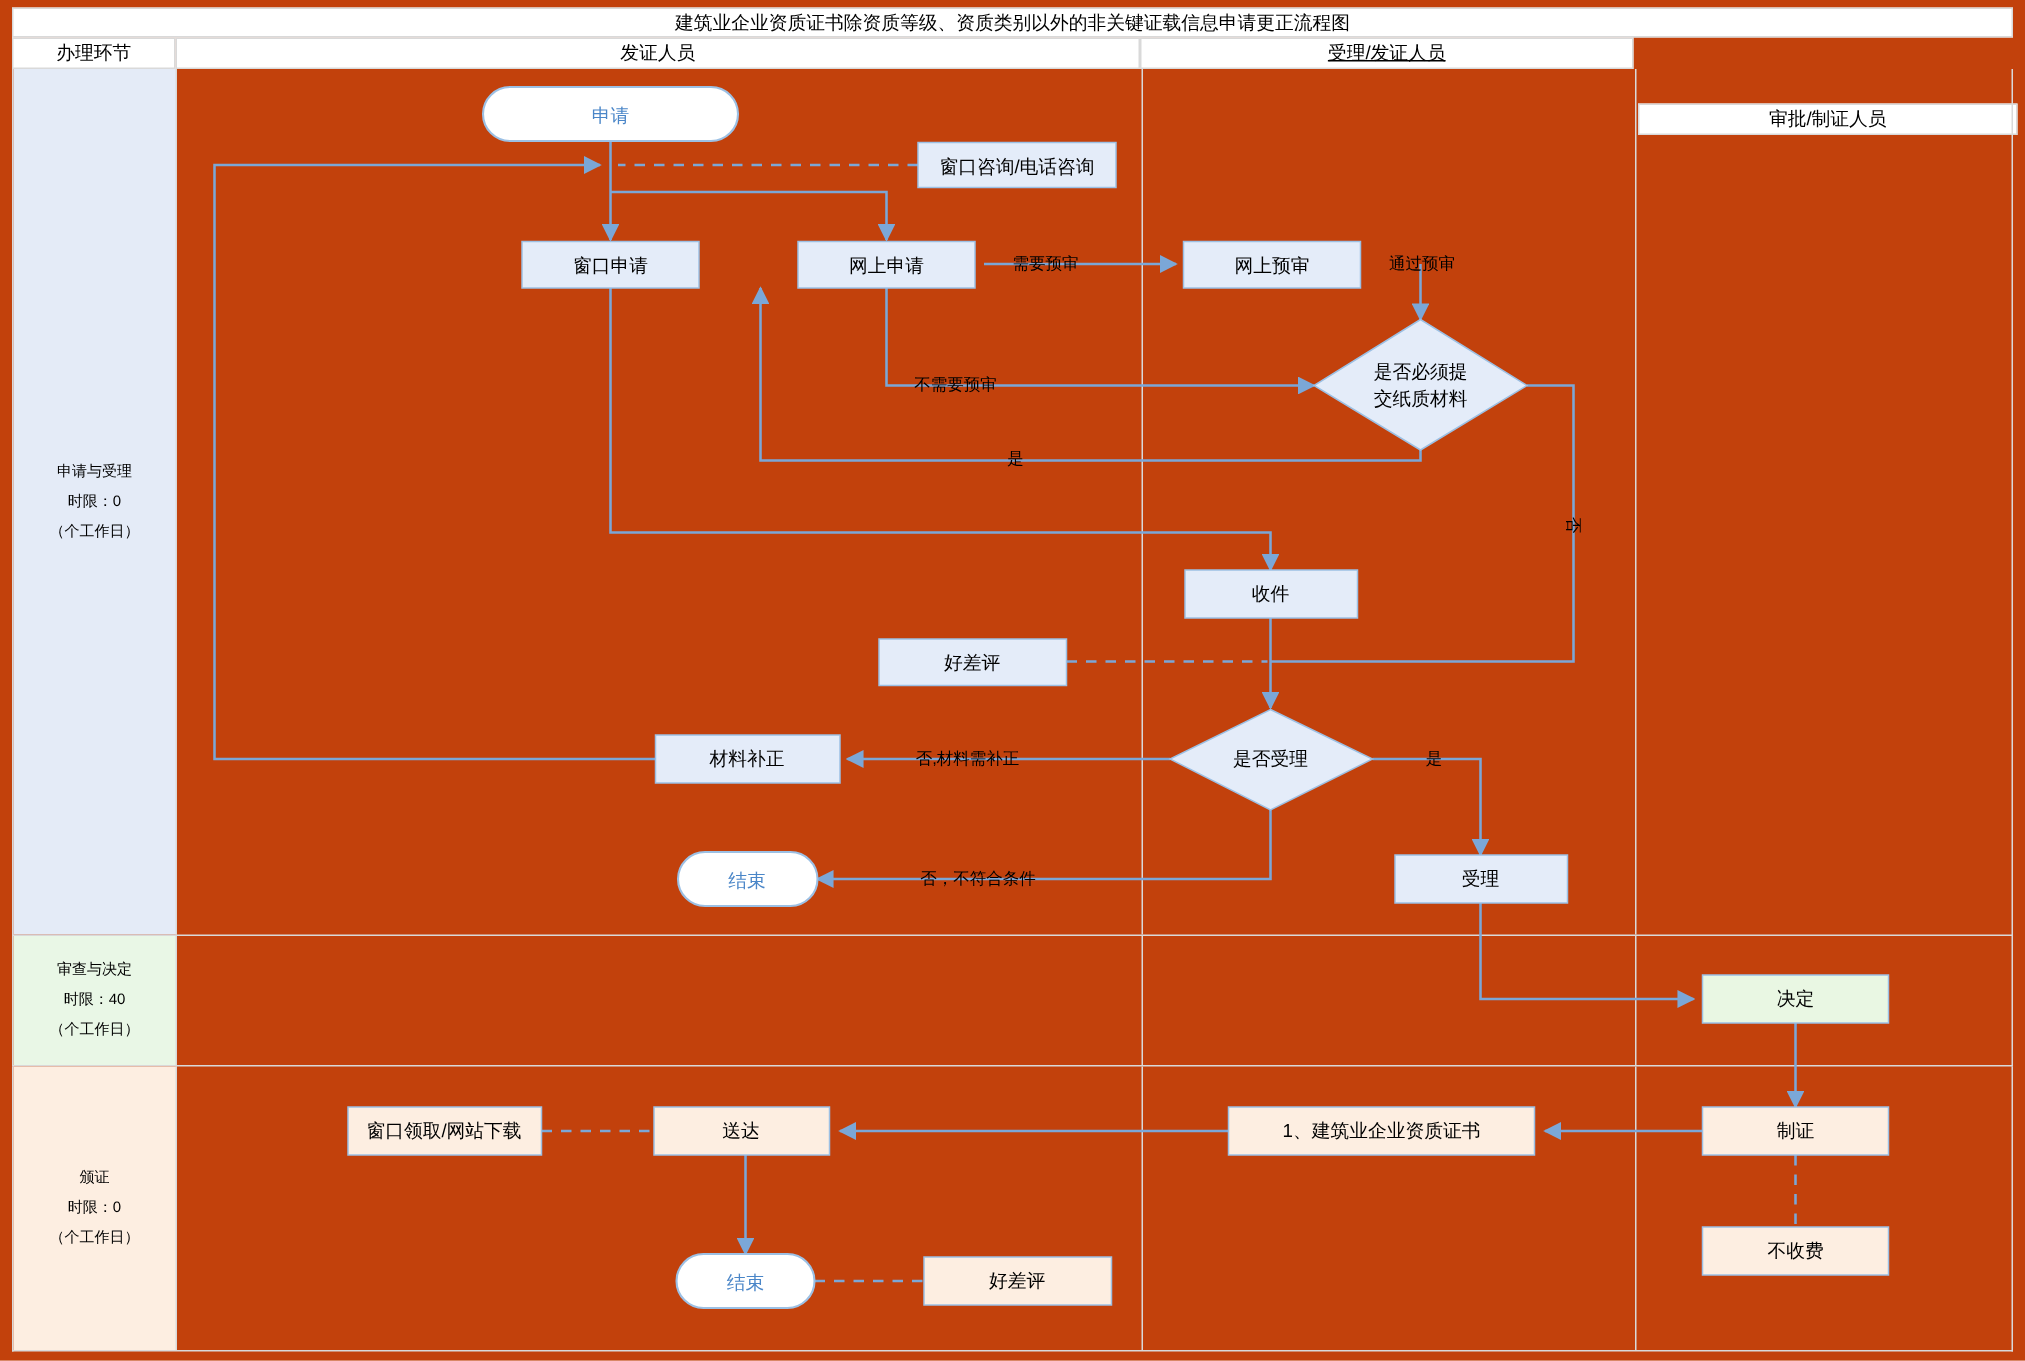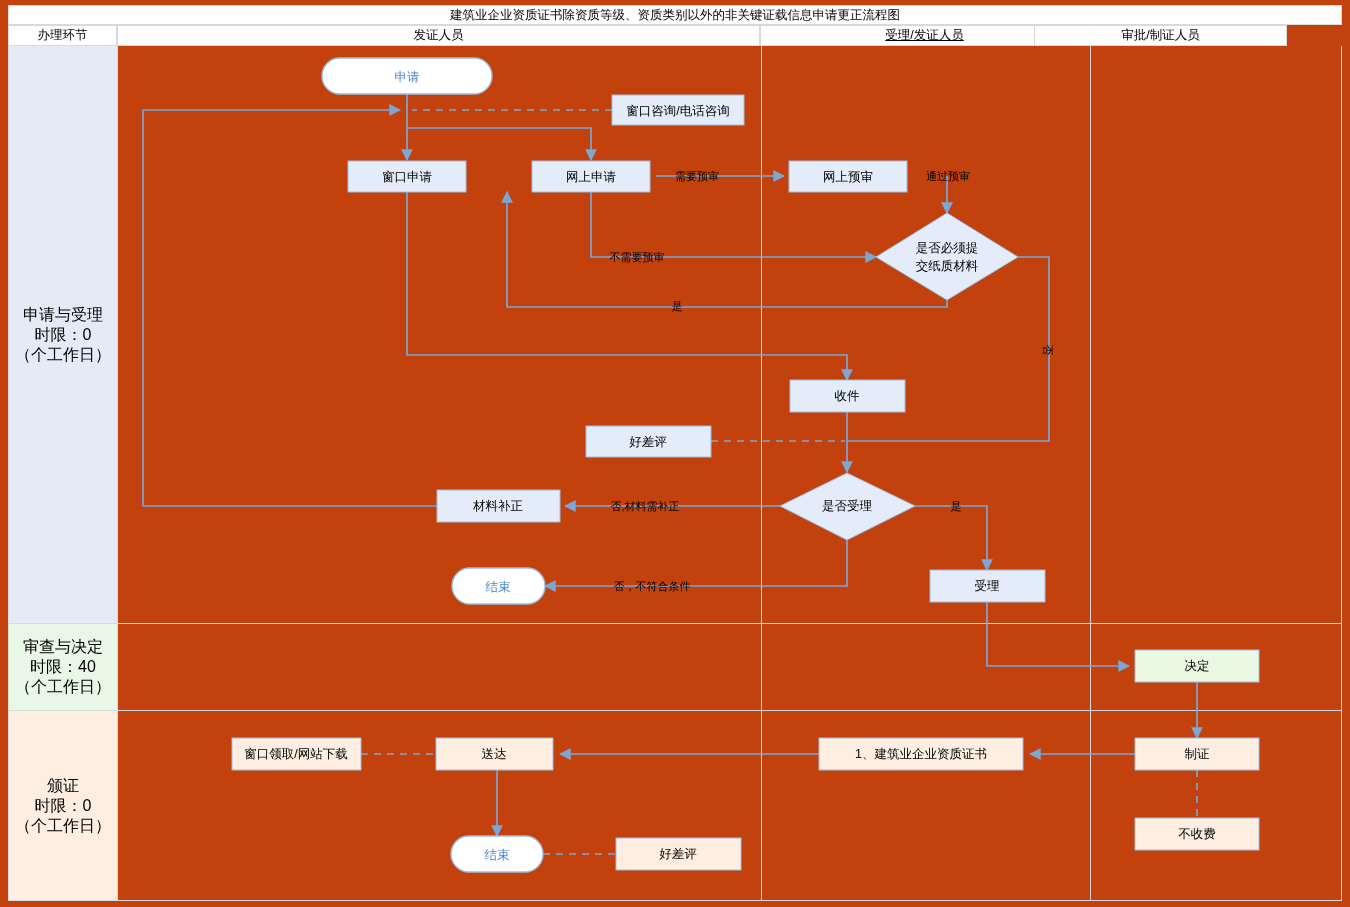--- a/index.html
+++ b/index.html
@@ -55,21 +55,21 @@
     display: flex;
     align-items: center;
     justify-content: center;
     font-size: 12.5px;
     color: #000;
     background: #ffffff;
   }
   .hcell-0 { left: 0px;    width: 109px; }
   .hcell-1 { left: 109px;  width: 643px; }
   .hcell-2 { left: 752px;  width: 329px; text-decoration: underline; }
-  .hcell-3 { left: 1026px; width: 253px; }
+  .hcell-3 { left: 1084px; width: 253px; margin-top: 44px; }
 
   
   .lane {
     position: absolute;
     left: 8px;
     width: 1334px;
     box-sizing: border-box;
     border: 1px solid #d9d9d9;
     border-top: none;
   }
@@ -82,21 +82,21 @@
     left: 0px;
     top: 0;
     width: 109px;
     height: 100%;
     box-sizing: border-box;
     border-right: 1px solid #d9d9d9;
     display: flex;
     flex-direction: column;
     align-items: center;
     justify-content: center;
-    font-size: 16px;
+    font-size: 10px;
     color: #000;
     line-height: 20px;
     text-align: left;
   }
   .lane-1 .lane-label { background: #e4ebf7; }
   .lane-2 .lane-label { background: #e9f7e6; }
   .lane-3 .lane-label { background: #fdeee1; }
 
   .vdiv {
     position: absolute;

